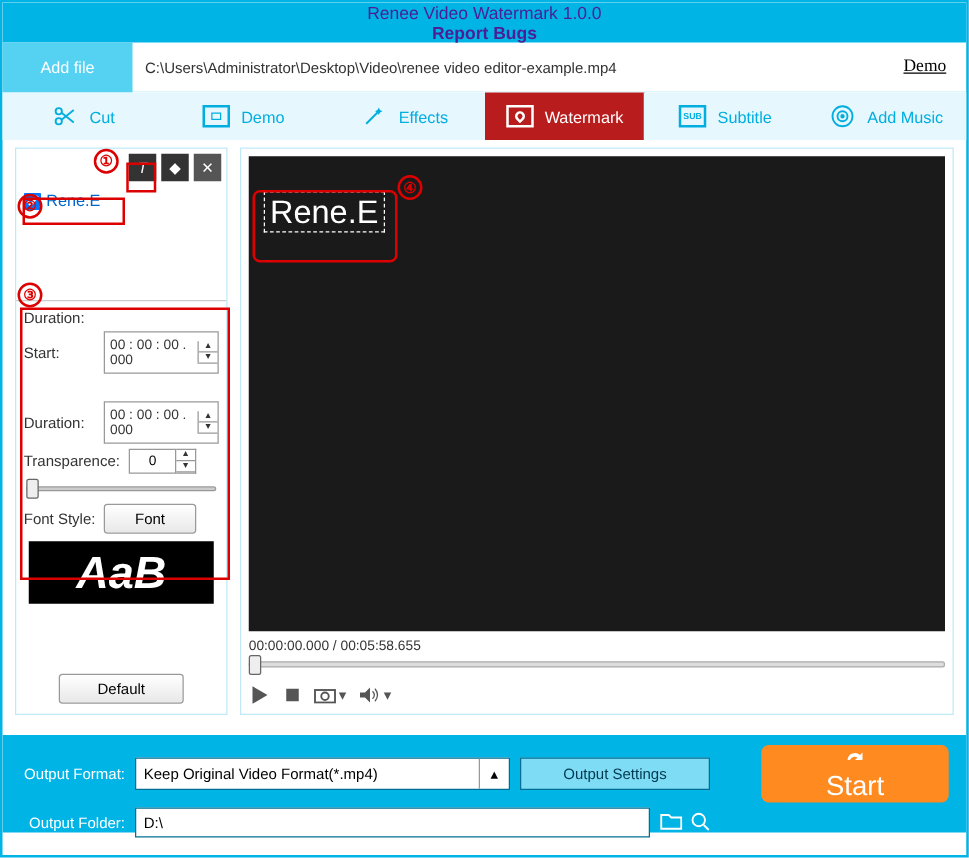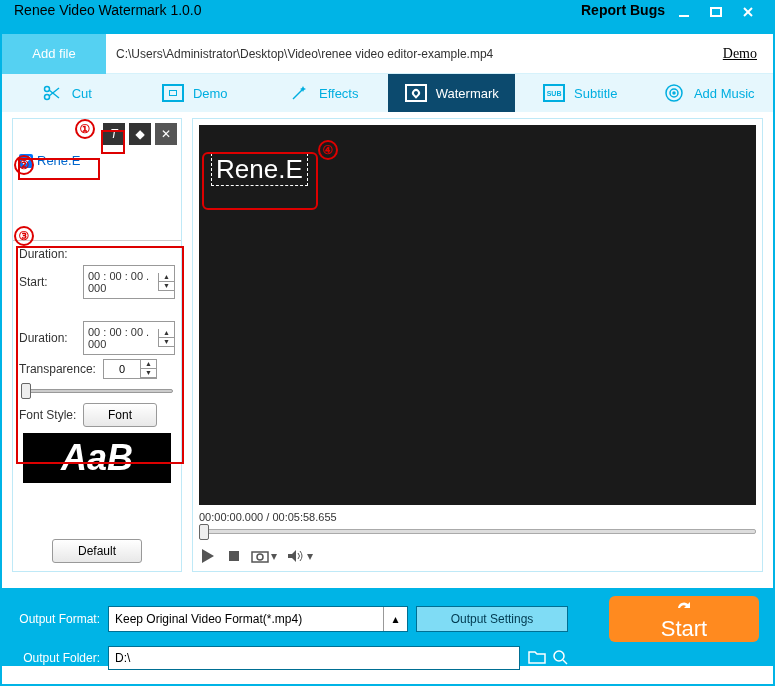--- a/index.html
+++ b/index.html
@@ -1,26 +1,26 @@
 <!DOCTYPE html>
 <html><head>
 <meta charset="utf-8">
 <style>
 * { box-sizing: border-box; margin: 0; padding: 0; font-family: Arial, sans-serif; }
 body { width: 775px; height: 686px; background: #fff; border: 2px solid #00b4e6; overflow: hidden; }
-.titlebar { background: #00b4e6; color: #000000; height: 32px; display: flex; padding: 0 12px; font-size: 14px; }
+.titlebar { background: #00b4e6; color: #4c1d95; height: 32px; display: flex; align-items: center; padding: 0 12px; font-size: 14px; flex-direction: column; }
 .titlebar .spacer { flex: 1; }
 .titlebar .winbtn { width: 26px; height: 20px; margin-left: 6px; display: flex; align-items: center; justify-content: center; cursor: pointer; }
 .filerow { height: 40px; display: flex; align-items: center; border-bottom: 1px solid #d6f2fb; }
 .addfile { background: #55d1f2; color: #fff; width: 104px; height: 40px; display: flex; align-items: center; justify-content: center; font-size: 13px; cursor: pointer; }
 .filepath { flex: 1; padding-left: 10px; font-size: 12px; color: #333; }
 .demo { padding-right: 16px; font-size: 14px; text-decoration: underline; color: #000; cursor: pointer; font-family: Liberation Serif, serif; }
 .tabbar { height: 38px; display: flex; background: #fff; }
 .tab { flex: 1; display: flex; align-items: center; justify-content: center; gap: 8px; color: #00aee0; font-size: 13px; border-right: 1px solid #e6f7fd; cursor: pointer; background: #e6f7fd; }
-.tab.active { background: #0c4a6e; color: #fff; }
+.tab.active { background: #b91c1c; color: #fff; }
 .tab .ticon { width: 24px; height: 24px; display: flex; align-items: center; justify-content: center; }
 .ticon svg { stroke: currentColor; }
 .tab.active .iconbox { border-color:#fff; }
 .iconbox { width:22px; height:18px; border:2px solid #00aee0; display:flex; align-items:center; justify-content:center; }
 .tab.active .iconbox { border-color:#fff; }
 .iconbox .drop{ width:8px;height:8px;border:2px solid currentColor;border-radius:50% 50% 50% 0; transform:rotate(-45deg);}
 .main { display: flex; padding: 6px 10px 0 10px; gap: 10px; height: 460px; }
 .leftpanel { width: 170px; border: 1px solid #bfe9f7; background: #fff; position: relative; display:flex; flex-direction:column; }
 .lp-toolbar { display:flex; justify-content:flex-end; gap:4px; padding:4px; }
 .lp-btn { width:22px; height:22px; background:#333; color:#fff; display:flex; align-items:center; justify-content:center; font-size:12px; cursor:pointer; }
@@ -34,21 +34,21 @@
 .timeinput { flex:1; display:flex; align-items:center; border:1px solid #999; height:34px; }
 .timeinput span { flex:1; padding:0 4px; font-size:11px; }
 .spinner { width:16px; display:flex; flex-direction:column; border-left:1px solid #999; }
 .spinner div{ height:9px; font-size:7px; text-align:center; line-height:8px; border-bottom:1px solid #999; cursor:pointer; }
 .transinput { width:38px; border:1px solid #999; height:20px; text-align:center; font-size:11px; }
 .slider { height:12px; position:relative; margin:6px 2px; }
 .slider .track{ height:4px; background:#ccc; border:1px solid #999; border-radius:2px; position:absolute; left:0; right:0; top:4px;}
 .slider .thumb{ width:10px; height:16px; background:#eee; border:1px solid #666; position:absolute; top:-2px; left:0; border-radius:2px;}
 .fontbtn { width:74px; height:24px; border:1px solid #999; background:linear-gradient(#fff,#e8e8e8); border-radius:3px; font-size:12px; cursor:pointer; }
 .fontprev { background:#000; color:#fff; font-size:36px; font-weight:bold; text-align:center; padding:4px; margin:6px 4px; font-style:italic;}
-.defaultbtn { margin:6px auto 8px; width:90px; height:24px; border:1px solid #999; background:linear-gradient(#fff,#e8e8e8); border-radius:3px; font-size:12px; cursor:pointer; display:block; }
+.defaultbtn { margin:6px auto 8px; width:100px; height:24px; border:1px solid #999; background:linear-gradient(#fff,#e8e8e8); border-radius:3px; font-size:12px; cursor:pointer; display:block; }
 .rightpanel { flex:1; border:1px solid #bfe9f7; background:#fff; display:flex; flex-direction:column; padding:6px; }
 .video { flex:1; background:#1a1a1a; position:relative; }
 .wm-text { position:absolute; top:28px; left:12px; color:#fff; font-size:26px; border:1px dashed #fff; padding:0 4px; }
 .timecode { font-size:11px; color:#333; margin:6px 0 2px; }
 .vslider{ height:14px; position:relative; margin-bottom:8px; }
 .vslider .track{height:5px;background:#ddd;border:1px solid #aaa;position:absolute;left:0;right:0;top:4px;border-radius:2px;}
 .vslider .thumb{width:10px;height:16px;background:#eee;border:1px solid #666;position:absolute;top:-1px;left:0;border-radius:2px;}
 .controls { display:flex; align-items:center; gap:10px; color:#555; }
 .controls .cbtn{ cursor:pointer; display:flex; align-items:center; gap:2px; font-size:12px;}
 .bottom { background:#00b4e6; height:78px; padding:8px 14px; color:#fff; font-size:12px; display:flex; flex-direction:column; gap:8px; margin-top:16px; }

